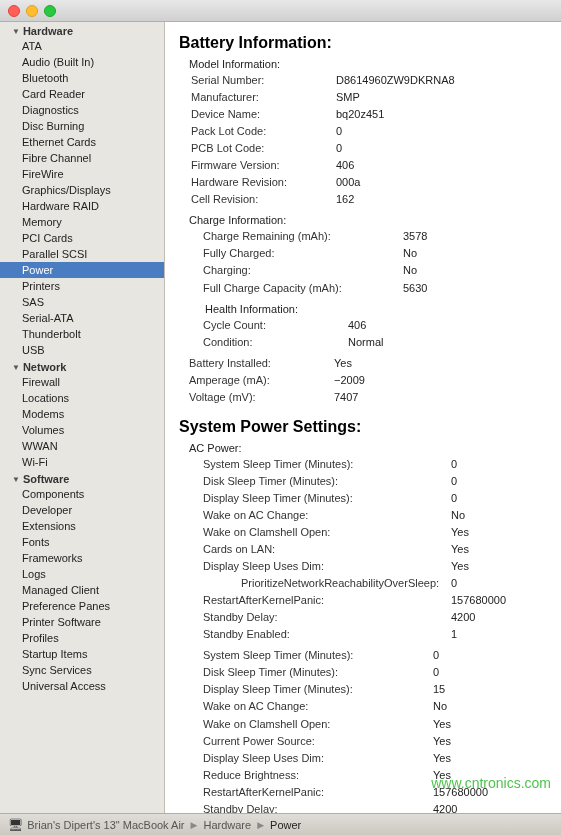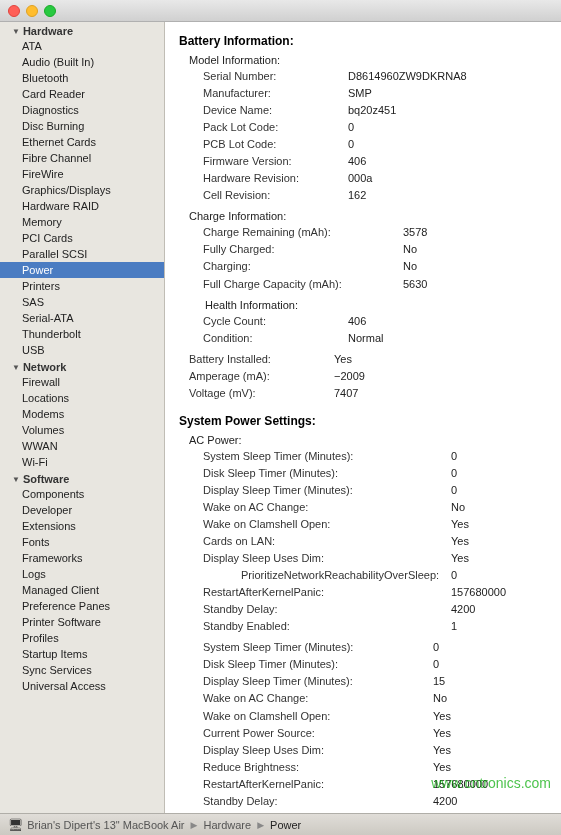--- a/index.html
+++ b/index.html
@@ -66,21 +66,21 @@
       color: white;
     }
     .content-area {
       flex: 1;
       overflow-y: auto;
       padding: 12px 14px;
       background: #ffffff;
     }
     .section-title {
       font-weight: bold;
-      font-size: 12px;
+      font-size: 16px;
       color: #000;
       margin-bottom: 6px;
       margin-top: 12px;
     }
     .section-title:first-child { margin-top: 0; }
     .info-table {
       margin-left: 10px;
       margin-bottom: 4px;
     }
     .info-row {
@@ -176,21 +176,21 @@
       <div class="sidebar-item">Preference Panes</div>
       <div class="sidebar-item">Printer Software</div>
       <div class="sidebar-item">Profiles</div>
       <div class="sidebar-item">Startup Items</div>
       <div class="sidebar-item">Sync Services</div>
       <div class="sidebar-item">Universal Access</div>
     </div>
   <div class="content-area" id="content">
       <div class="section-title" style="margin-top: 0px;">Battery Information:</div>
       <div class="sub-section-header" style="margin-left: 10px;">Model Information:</div>
-      <div class="info-table" style="margin-left: 24px;">
+      <div class="info-table" style="margin-left: 12px;">
         <div class="info-row">
           <span class="info-label-narrow">Serial Number:</span>
           <span class="info-value">D8614960ZW9DKRNA8</span>
         </div>
         <div class="info-row">
           <span class="info-label-narrow">Manufacturer:</span>
           <span class="info-value">SMP</span>
         </div>
         <div class="info-row">
           <span class="info-label-narrow">Device Name:</span>

